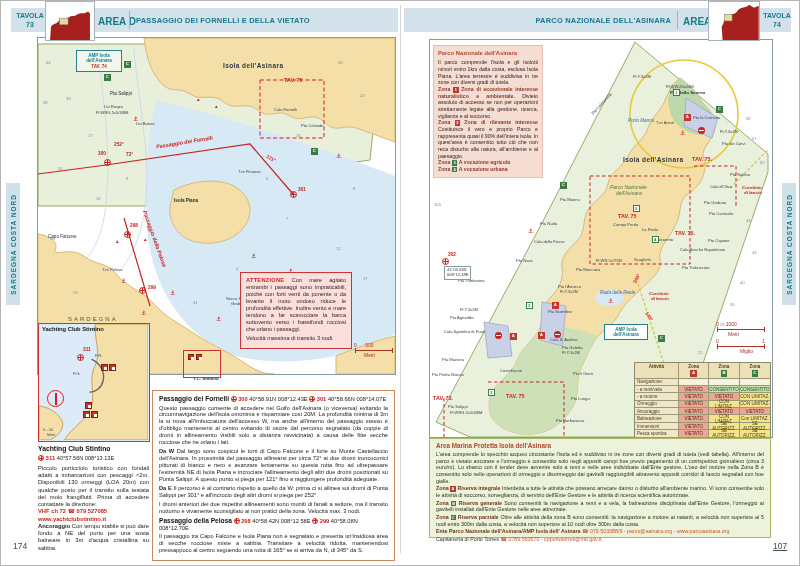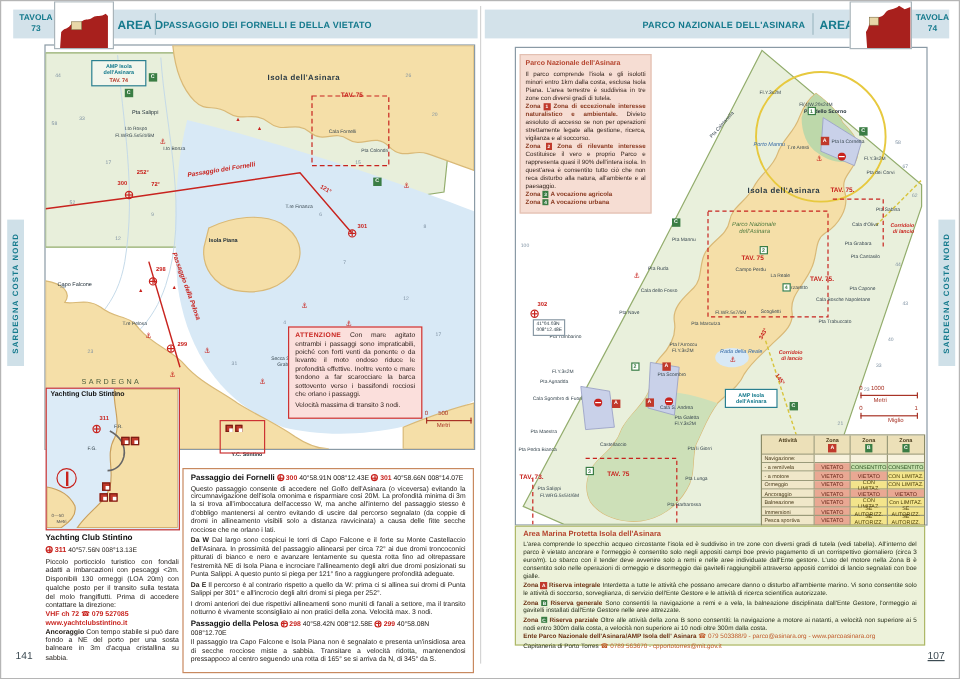--- a/index.html
+++ b/index.html
@@ -134,21 +134,21 @@
 <div class="micon" style="left:44px;width:50px;">
   <svg width="48" height="38" viewBox="0 0 50 40">
     <path d="M4,40 L5,26 C8,22 10,24 13,20 C16,16 20,19 24,16 C27,14 29,16 33,13 C36,11 40,13 44,10 L46,12 L46,40 Z" fill="#a8201d"></path>
     <rect x="14" y="17" width="9" height="7" fill="#e8d7a8" stroke="#7a6a40" stroke-width="0.5"></rect>
   </svg>
 </div>
 
 <div class="side" style="left:5px;">
     <span>SARDEGNA  COSTA NORD</span>
   </div>
-<div class="pageno" style="left:12px;">141</div>
+<div class="pageno" style="left:12px;">174</div>
 
 <div class="chart chart-l" style="overflow:visible;">
   <svg class="layer" width="357" height="336" viewBox="0 0 357 336">
     <path d="M0,6 L212,6 L212,38 L338,64 L332,122 L212,140 L116,168 L0,168 Z" fill="#e8efdb" stroke="#93ad6d" stroke-width="1"></path>
     <path d="M118,62 C200,82 290,112 357,138 L357,296 C300,326 238,328 198,318 C150,300 118,258 110,200 C106,152 108,100 118,62 Z" fill="#d8e9f6"></path>
     <path d="M96,10 C100,70 120,140 100,200 C90,230 70,250 40,262" fill="none" stroke="#c2d8e8" stroke-width="0.8"></path>
     <path d="M60,8 C64,60 76,120 66,180 C60,215 40,235 14,246" fill="none" stroke="#c2d8e8" stroke-width="0.8"></path>
     <path d="M106,0 L357,0 L357,104 C340,98 330,94 318,90 C306,86 298,96 286,84 C274,72 264,86 252,78 C240,70 232,82 220,72 C208,62 198,74 186,64 C174,54 164,64 152,56 C140,48 134,56 124,46 C114,36 108,20 106,0 Z" fill="#f5dfa8" stroke="#d9b977" stroke-width="1"></path>
     <path d="M136,152 C156,142 180,140 196,148 C212,158 216,172 208,186 C198,202 178,208 158,204 C140,200 130,184 132,168 Z" fill="#f5dfa8" stroke="#d9b977"></path>
     <path d="M0,196 C14,198 22,206 16,214 C24,216 34,210 46,218 C58,228 70,224 78,236 C90,250 106,254 116,266 C128,280 146,288 160,298 C176,308 194,316 208,326 C220,334 228,336 236,336 L0,336 Z" fill="#f5dfa8" stroke="#d9b977"></path>

